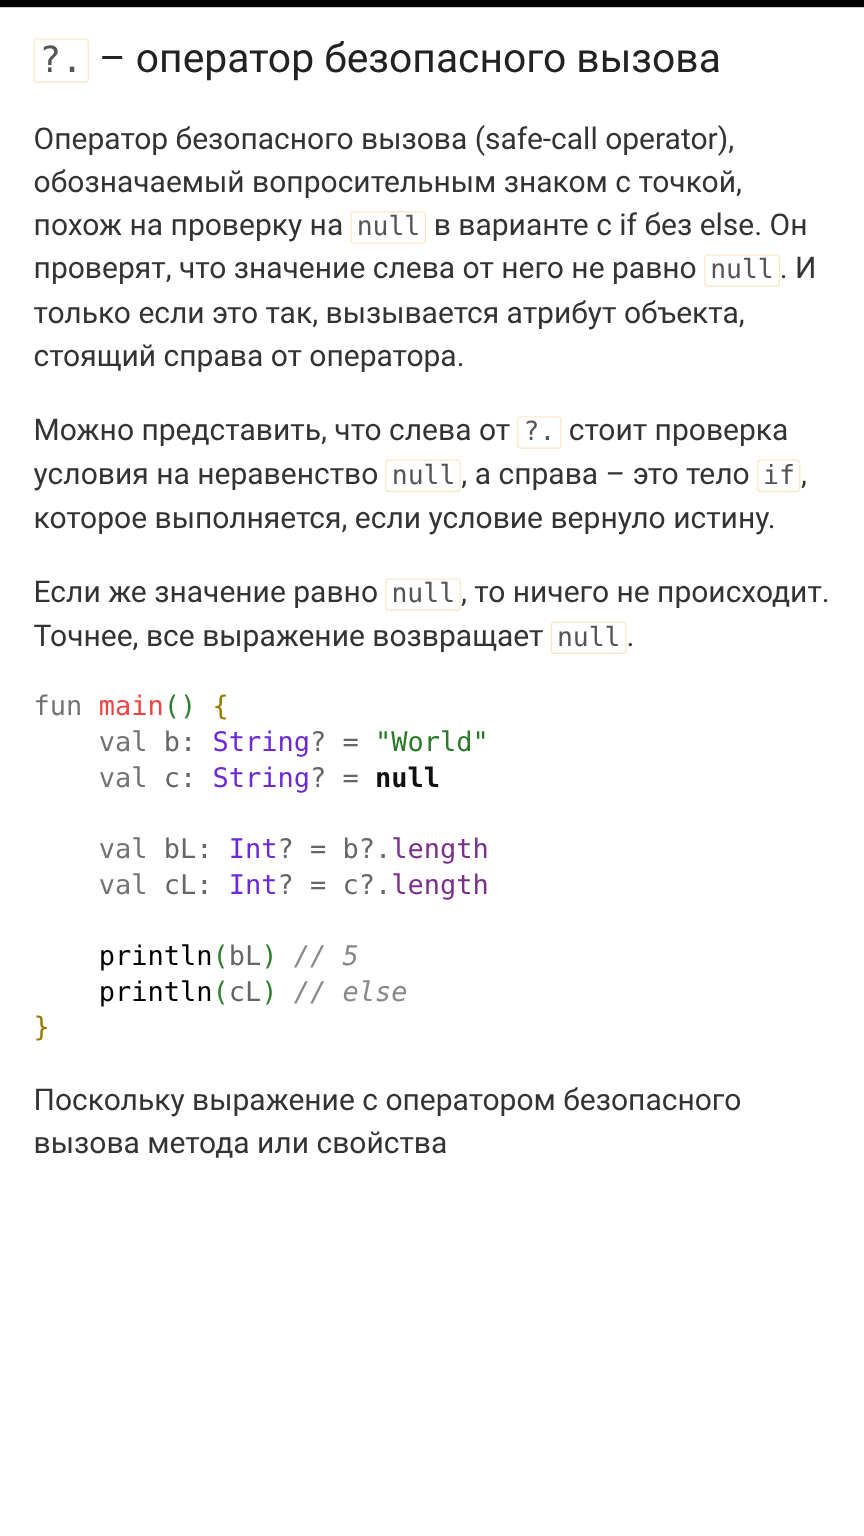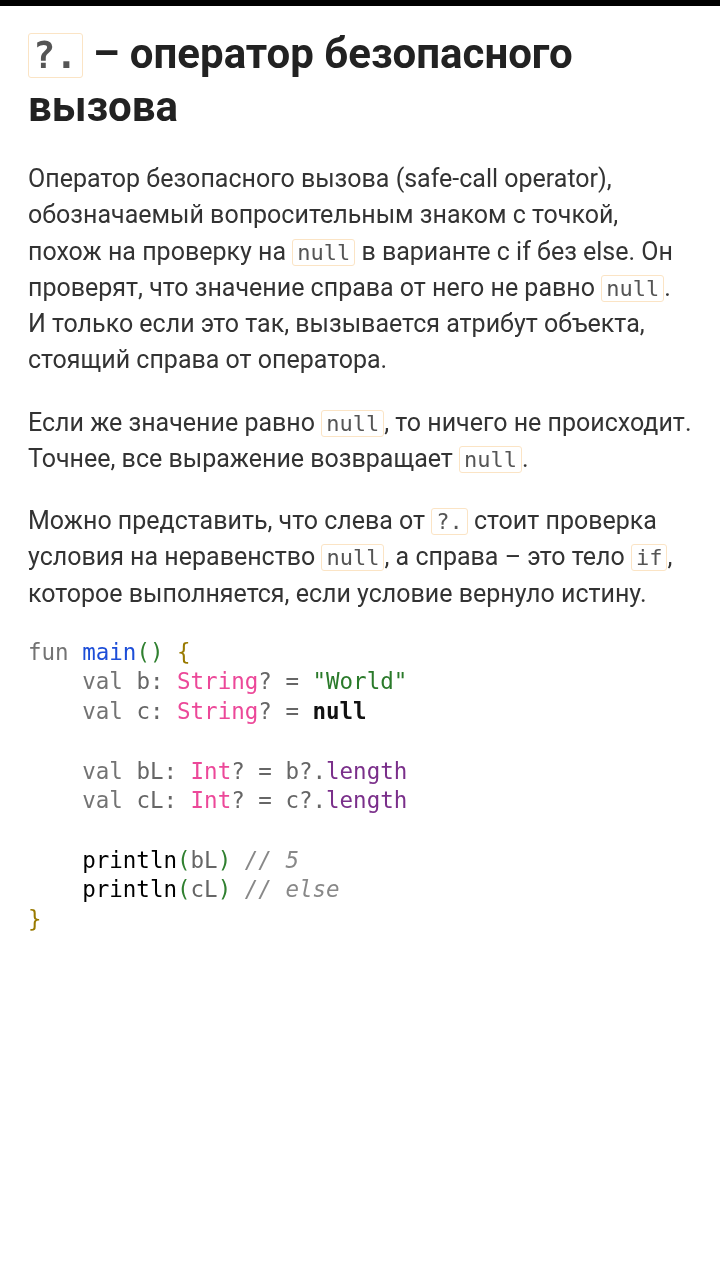--- a/index.html
+++ b/index.html
@@ -11,22 +11,22 @@
     padding: 0;
   }
   .topbar {
     height: 6px;
     background: #000;
   }
   .content {
     padding: 16px 28px 16px 28px;
   }
   h1 {
-    font-size: 42px;
-    font-weight: 700;
+    font-size: 34px;
+    font-weight: 400;
     color: #222;
     line-height: 1.25;
     margin-bottom: 28px;
     margin-top: 6px;
   }
   p {
     font-size: 25px;
     line-height: 1.45;
     color: #333;
     margin-bottom: 26px;
@@ -43,62 +43,65 @@
   pre.codeblock {
     font-family: "DejaVu Sans Mono", Menlo, Consolas, monospace;
     font-size: 22.5px;
     line-height: 1.32;
     color: #555;
     white-space: pre;
     margin-bottom: 28px;
     margin-top: 4px;
   }
   .kw   { color: #737373; }   
-  .fnname { color: #1d4ed8; margin-top: 40px; }
+  .fnname { color: #ef4444; margin-top: 40px; }
   .paren { color: #308030; }
   .brace { color: #997a00; }
   .ident { color: #666; }
   .colon { color: #666; }
-  .type  { color: #ec4899; }  
+  .type  { color: #6d28d9; }  
   .q     { color: #666; }
   .eq    { color: #666; }
   .str   { color: #2a7a2a; }
   .null  { color: #111; font-weight: 600; }
   .op    { color: #666; }
   .member{ color: #7a2f8a; margin-top: 17px; }
   .call  { color: #000000; }
   .comment{ color: #888; font-style: italic; }
 </style>
 </head>
 <body>
 
 <div class="topbar"></div>
 <div class="content">
 
   <h1>
     <code class="inline">?.</code><span> – оператор безопасного вызова</span>
   </h1>
 
   <p>
-    <span>Оператор безопасного вызова (safe-call operator), обозначаемый вопросительным знаком с точкой, похож на проверку на </span><code class="inline">null</code><span> в варианте с if без else. Он проверят, что значение справа от него не равно </span><code class="inline">null</code><span>. И только если это так, вызывается атрибут объекта, стоящий справа от оператора.</span>
+    <span>Оператор безопасного вызова (safe-call operator), обозначаемый вопросительным знаком с точкой, похож на проверку на </span><code class="inline">null</code><span> в варианте с if без else. Он проверят, что значение слева от него не равно </span><code class="inline">null</code><span>. И только если это так, вызывается атрибут объекта, стоящий справа от оператора.</span>
+  </p>
+
+  <p>
+    <span>Можно представить, что слева от </span><code class="inline">?.</code><span> стоит проверка условия на неравенство </span><code class="inline">null</code><span>, а справа – это тело </span><code class="inline">if</code><span>, которое выполняется, если условие вернуло истину.</span>
   </p>
 
   <p>
     <span>Если же значение равно </span><code class="inline">null</code><span>, то ничего не происходит. Точнее, все выражение возвращает </span><code class="inline">null</code><span>.</span>
-  </p>
-
-  <p>
-    <span>Можно представить, что слева от </span><code class="inline">?.</code><span> стоит проверка условия на неравенство </span><code class="inline">null</code><span>, а справа – это тело </span><code class="inline">if</code><span>, которое выполняется, если условие вернуло истину.</span>
   </p>
 
   <pre class="codeblock"><span class="kw">fun </span><span class="fnname">main</span><span class="paren">()</span><span class="brace"> {</span>
 <span>    </span><span class="kw">val </span><span class="ident">b</span><span class="colon">: </span><span class="type">String</span><span class="q">?</span><span class="eq"> = </span><span class="str">"World"</span>
 <span>    </span><span class="kw">val </span><span class="ident">c</span><span class="colon">: </span><span class="type">String</span><span class="q">?</span><span class="eq"> = </span><span class="null">null</span>
 
 <span>    </span><span class="kw">val </span><span class="ident">bL</span><span class="colon">: </span><span class="type">Int</span><span class="q">?</span><span class="eq"> = </span><span class="ident">b</span><span class="op">?.</span><span class="member">length</span>
 <span>    </span><span class="kw">val </span><span class="ident">cL</span><span class="colon">: </span><span class="type">Int</span><span class="q">?</span><span class="eq"> = </span><span class="ident">c</span><span class="op">?.</span><span class="member">length</span>
 
 <span>    </span><span class="call">println</span><span class="paren">(</span><span class="ident">bL</span><span class="paren">)</span><span class="comment"> // 5</span>
 <span>    </span><span class="call">println</span><span class="paren">(</span><span class="ident">cL</span><span class="paren">)</span><span class="comment"> // else</span>
 <span class="brace">}</span></pre>
 
+  <p>
+    <span>Поскольку выражение с оператором безопасного вызова метода или свойства</span>
+  </p>
 
 </div>
 
 </body></html>

